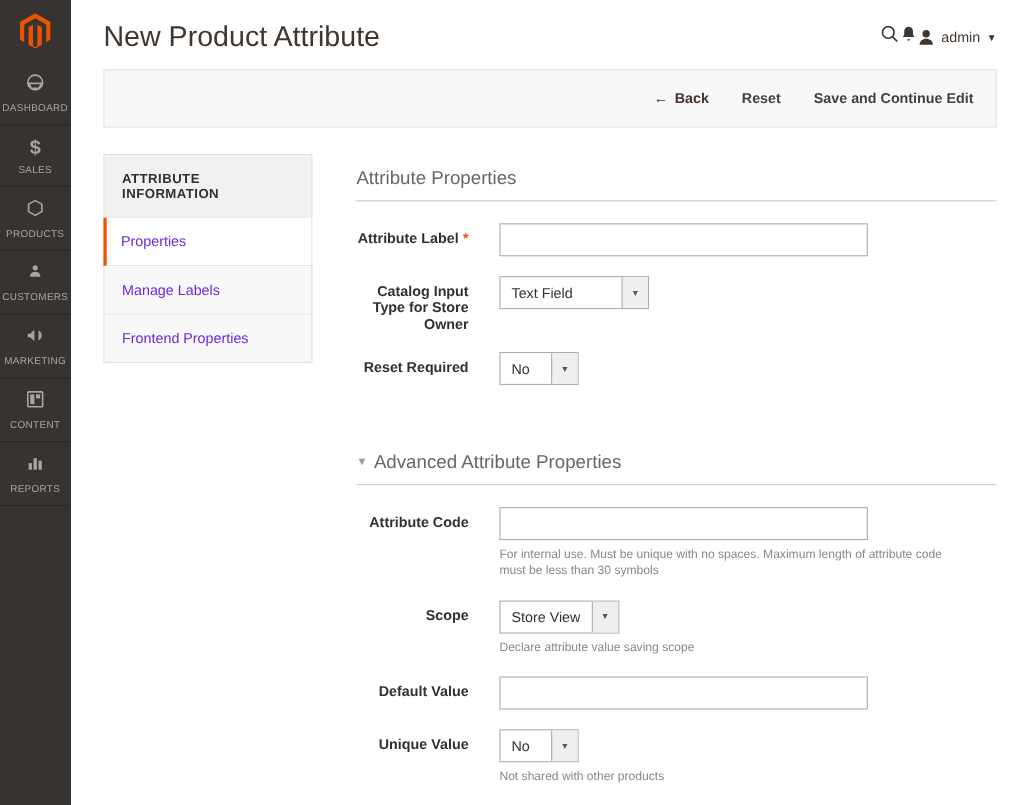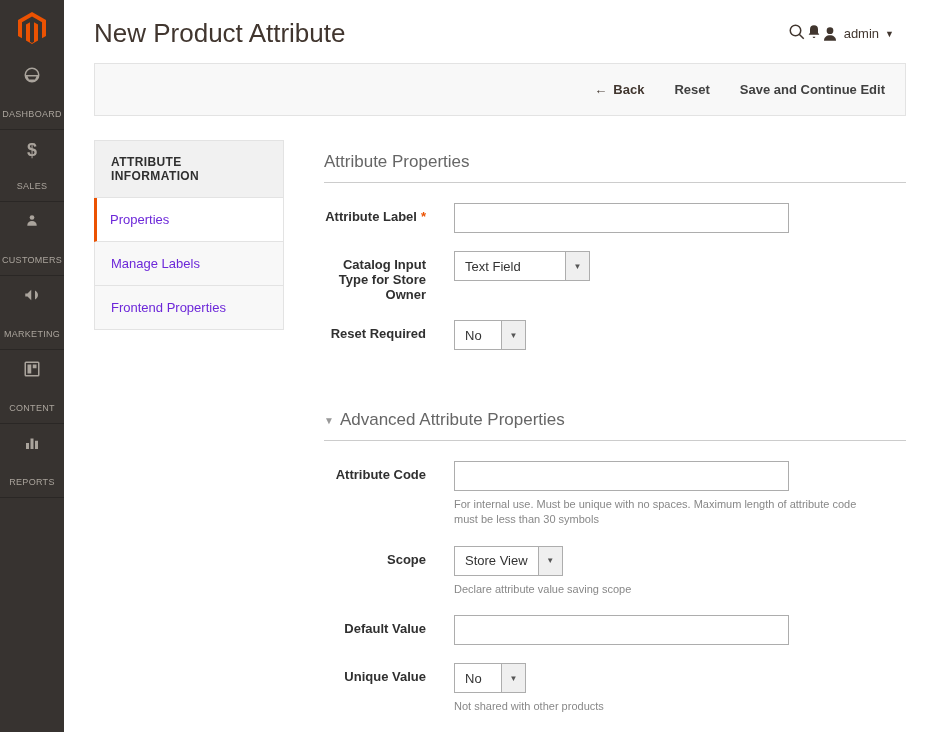--- a/index.html
+++ b/index.html
@@ -1,30 +1,30 @@
 <!DOCTYPE html>
 <html><head>
   <meta charset="utf-8">
   <style>
     * { box-sizing: border-box; margin: 0; padding: 0; }
     body { font-family: 'Helvetica Neue', Helvetica, Arial, sans-serif; font-size: 13px; color: #333; background: #fff; }
     
     
     .sidebar { position: fixed; left: 0; top: 0; bottom: 0; width: 64px; background: #373330; color: #aaa49c; overflow-y: auto; }
     .logo { display: flex; align-items: center; justify-content: center; height: 56px; color: #eb5202; font-size: 28px; }
-    .nav-item { display: flex; flex-direction: column; align-items: center; justify-content: center; padding: 10px 4px; cursor: pointer; font-size: 9px; text-transform: uppercase; color: #aaa49c; border-bottom: 1px solid #2a2725; gap: 16px; }
+    .nav-item { display: flex; flex-direction: column; align-items: center; justify-content: center; padding: 10px 4px; cursor: pointer; font-size: 9px; text-transform: uppercase; color: #aaa49c; border-bottom: 1px solid #2a2725; }
     .nav-item.active { background: #524d49; }
     .nav-item .icon { font-size: 18px; margin-bottom: 4px; }
     .nav-item .label { letter-spacing: 0.3px; }
     
     
     .main { margin-left: 64px; padding: 0; }
     
     
-    .header { display: flex; align-items: center; padding: 18px 42px 14px 30px; }
+    .header { display: flex; align-items: center; padding: 18px 30px 14px 30px; }
     .page-title { font-size: 26px; font-weight: 400; color: #41362f; flex: 1; }
     .header-actions { display: flex; align-items: center; }
     .header-icon { cursor: pointer; font-size: 16px; color: #41362f; }
     .admin-user { display: flex; align-items: center; gap: 6px; cursor: pointer; font-size: 13px; color: #41362f; }
     
     
     .toolbar { background: #f8f8f8; border: 1px solid #e3e3e3; margin: 0 30px 24px 30px; padding: 18px 20px; display: flex; justify-content: flex-end; align-items: center; gap: 30px; }
     .btn-back { display: flex; align-items: center; gap: 6px; cursor: pointer; font-weight: 600; color: #41362f; }
     .btn-link { cursor: pointer; font-weight: 600; color: #404040; }
     .btn-primary { background: #eb5202; color: #fff; padding: 10px 18px; font-weight: 600; cursor: pointer; border: 1px solid #eb5202; font-size: 13px; }
@@ -71,20 +71,26 @@
   </div>
   <div class="nav-item">
     <span class="icon"><svg width="18" height="18" viewBox="0 0 24 24" fill="#aaa49c">
           <path d="M12 2a10 10 0 100 20 10 10 0 000-20zm0 2a8 8 0 018 8H4a8 8 0 018-8zm-6 10h12l-2 4H8l-2-4z"></path>
         </svg></span>
     <span class="label">DASHBOARD</span>
   </div>
   <div class="nav-item">
     <span class="icon" style="font-weight:bold;">$</span>
     <span class="label">SALES</span>
+  </div>
+  <div class="nav-item">
+    <span class="icon"><svg width="18" height="18" viewBox="0 0 24 24" fill="#aaa49c">
+          <path d="M12 2l9 5v10l-9 5-9-5V7l9-5zm0 2.3L5 8v8l7 3.9 7-3.9V8l-7-3.7z"></path>
+        </svg></span>
+    <span class="label">PRODUCTS</span>
   </div>
   <div class="nav-item">
     <span class="icon"><svg width="14" height="18" viewBox="0 0 24 24" fill="#aaa49c">
           <circle cx="12" cy="6" r="4"></circle>
           <path d="M12 12c-5 0-8 3-8 7v1h16v-1c0-4-3-7-8-7z"></path>
         </svg></span>
     <span class="label">CUSTOMERS</span>
   </div>
   <div class="nav-item">
     <span class="icon"><svg width="18" height="18" viewBox="0 0 24 24" fill="#aaa49c">

